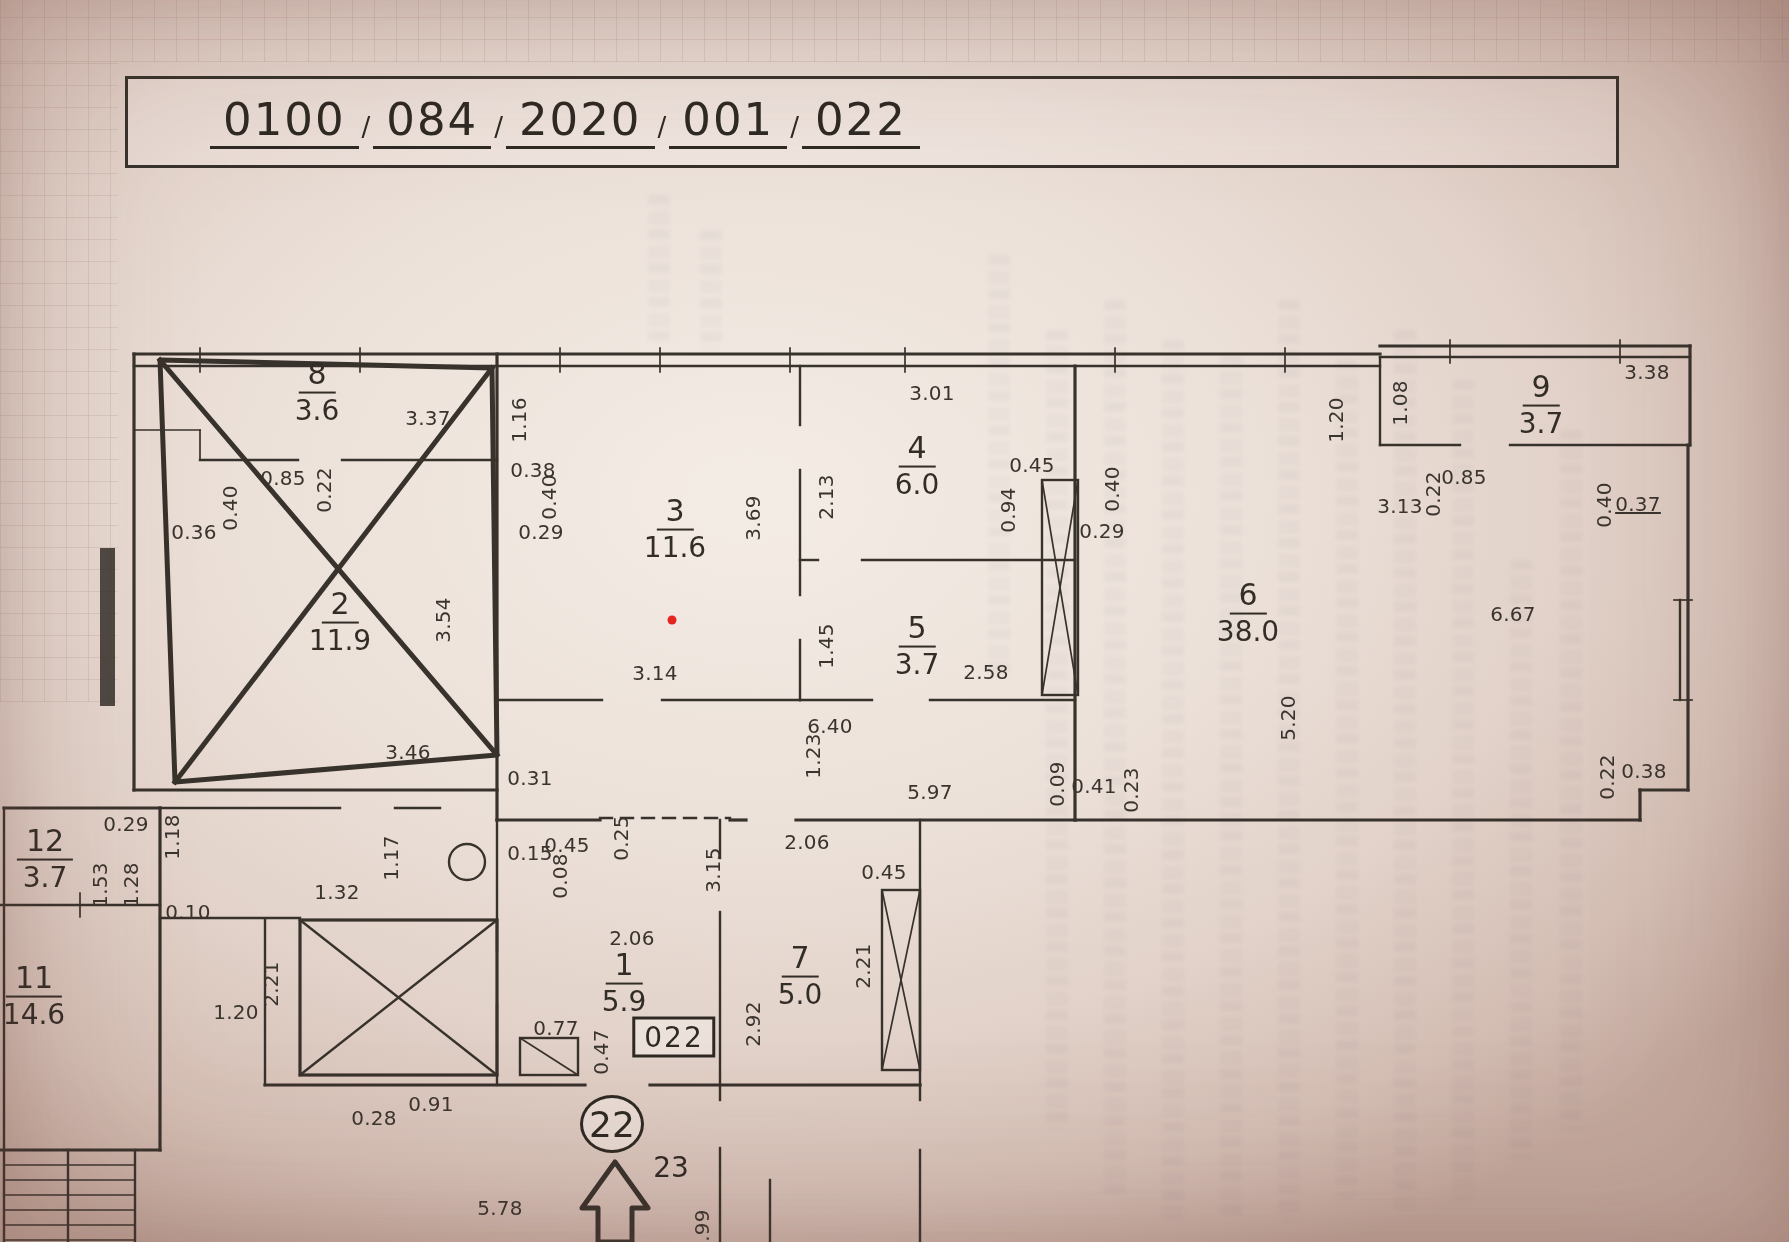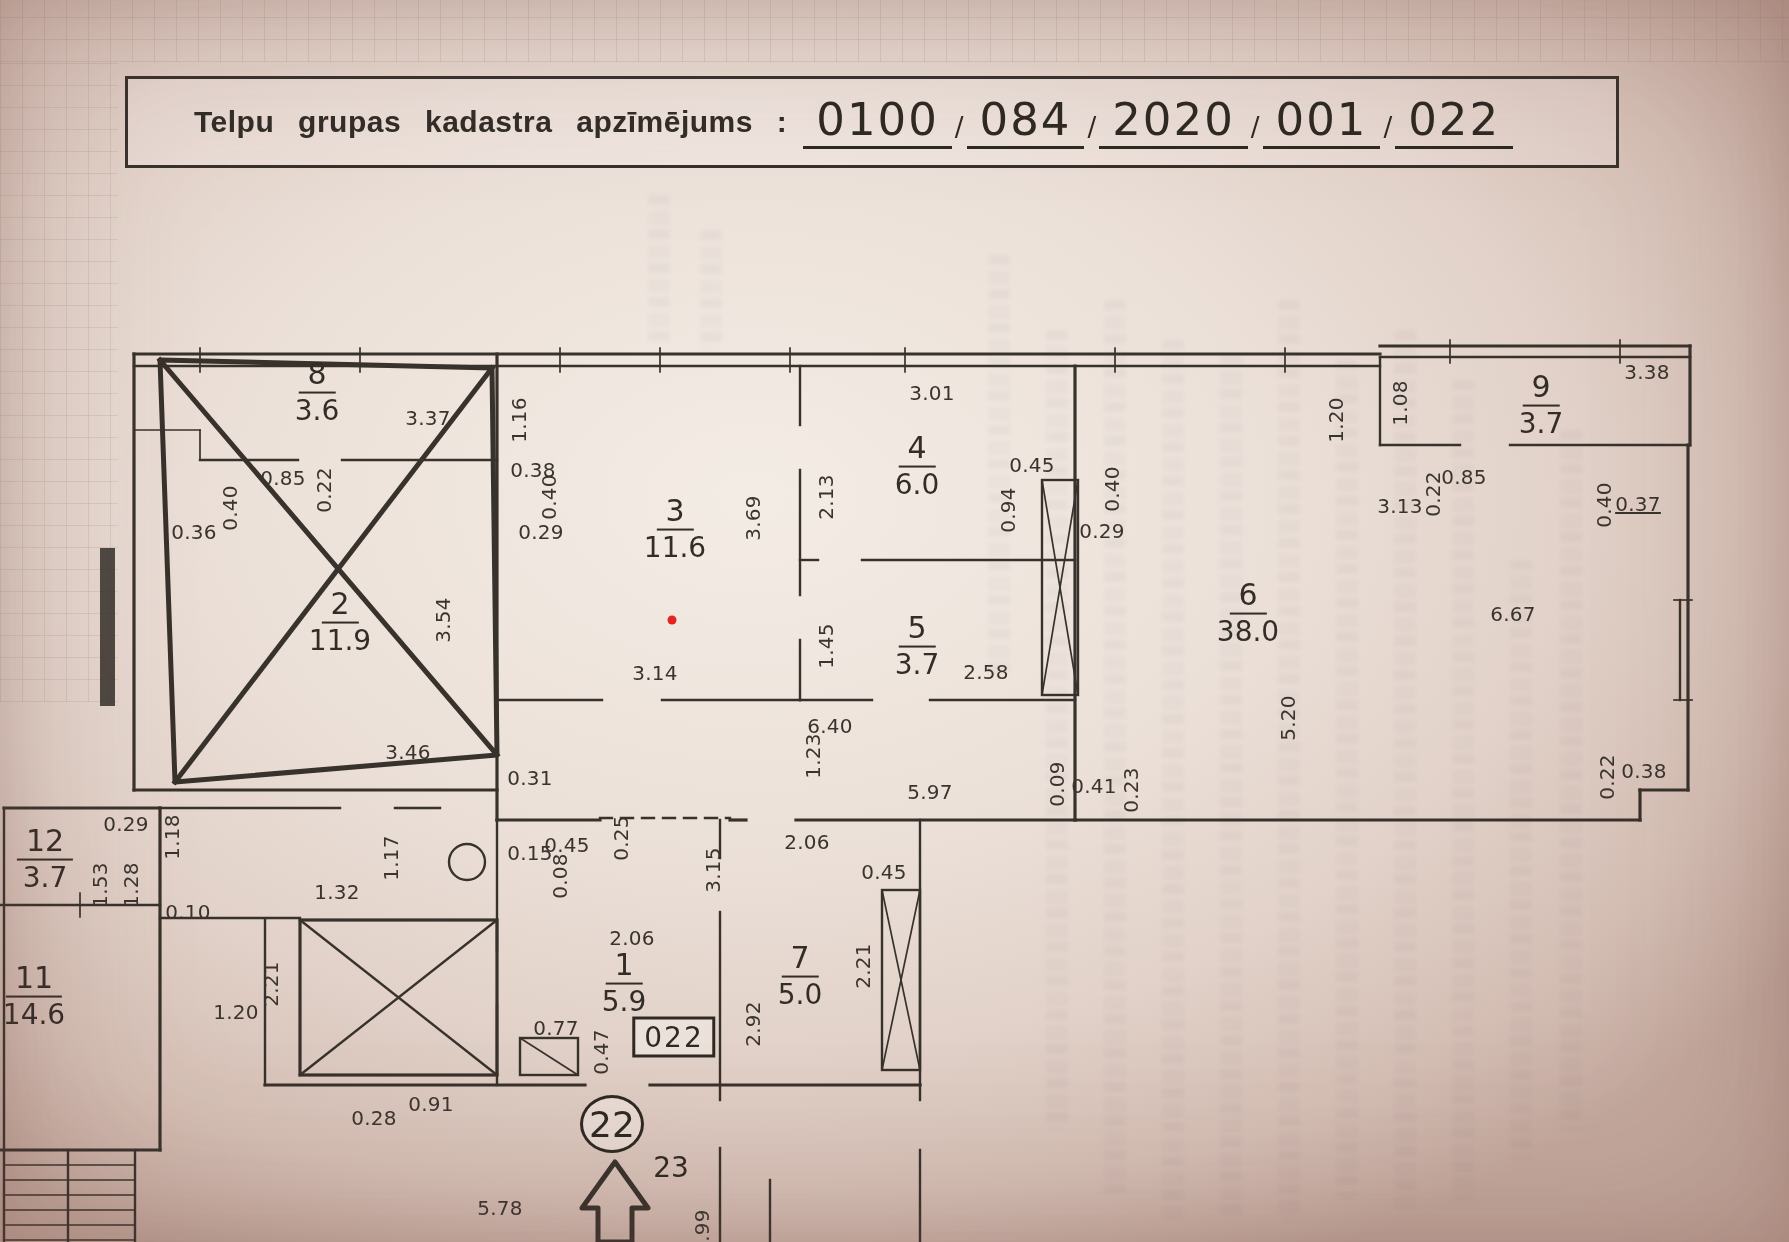--- a/index.html
+++ b/index.html
@@ -82,21 +82,20 @@
     <div class="ghost" style="left:1220px;top:355px;height:860px"></div>
     <div class="ghost" style="left:1278px;top:300px;height:920px"></div>
     <div class="ghost" style="left:1336px;top:360px;height:840px"></div>
     <div class="ghost" style="left:1394px;top:330px;height:880px"></div>
     <div class="ghost" style="left:1452px;top:380px;height:820px"></div>
     <div class="ghost" style="left:1510px;top:560px;height:600px"></div>
     <div class="ghost" style="left:1560px;top:430px;height:700px"></div>
   </div>
 
   <div class="title-box">
-    <span class="title-label">Telpu grupas kadastra apzīmējums :</span>
     <span class="code">
         <span class="code-part">0100</span>
         <span class="code-sep">/</span>
         <span class="code-part">084</span>
         <span class="code-sep">/</span>
         <span class="code-part">2020</span>
         <span class="code-sep">/</span>
         <span class="code-part">001</span>
         <span class="code-sep">/</span>
         <span class="code-part">022</span>

